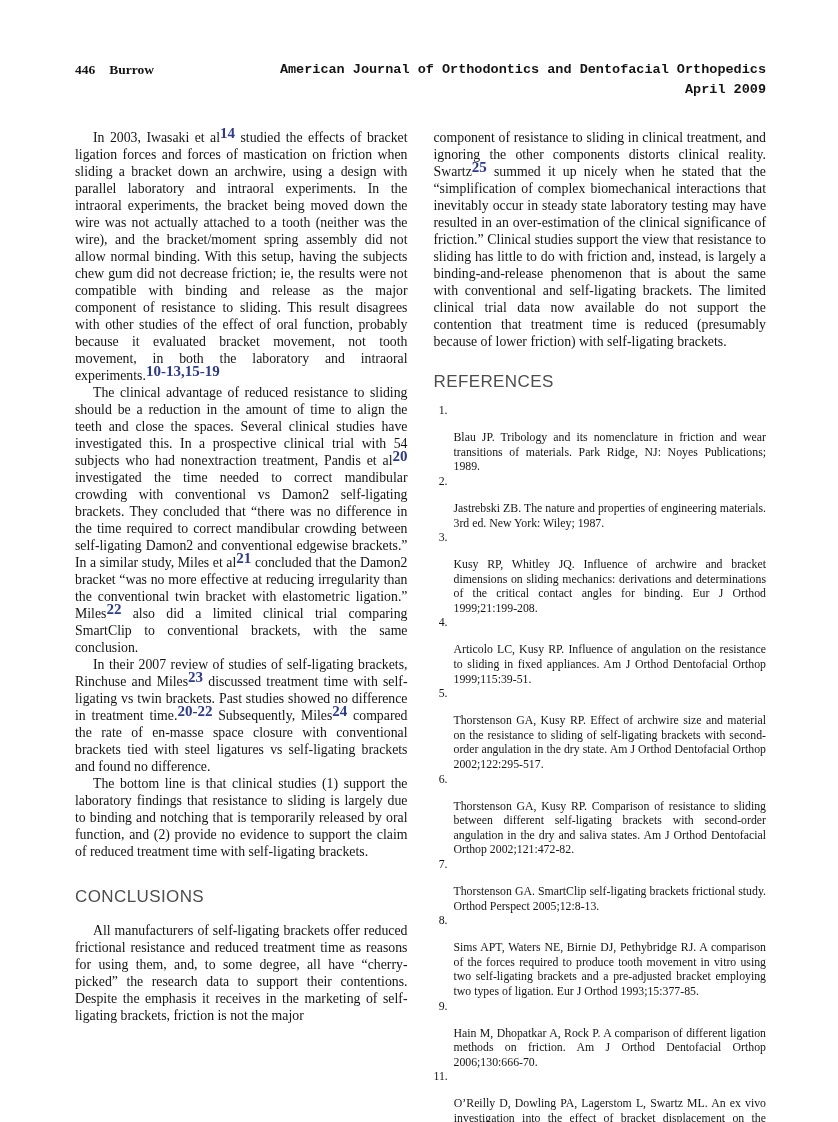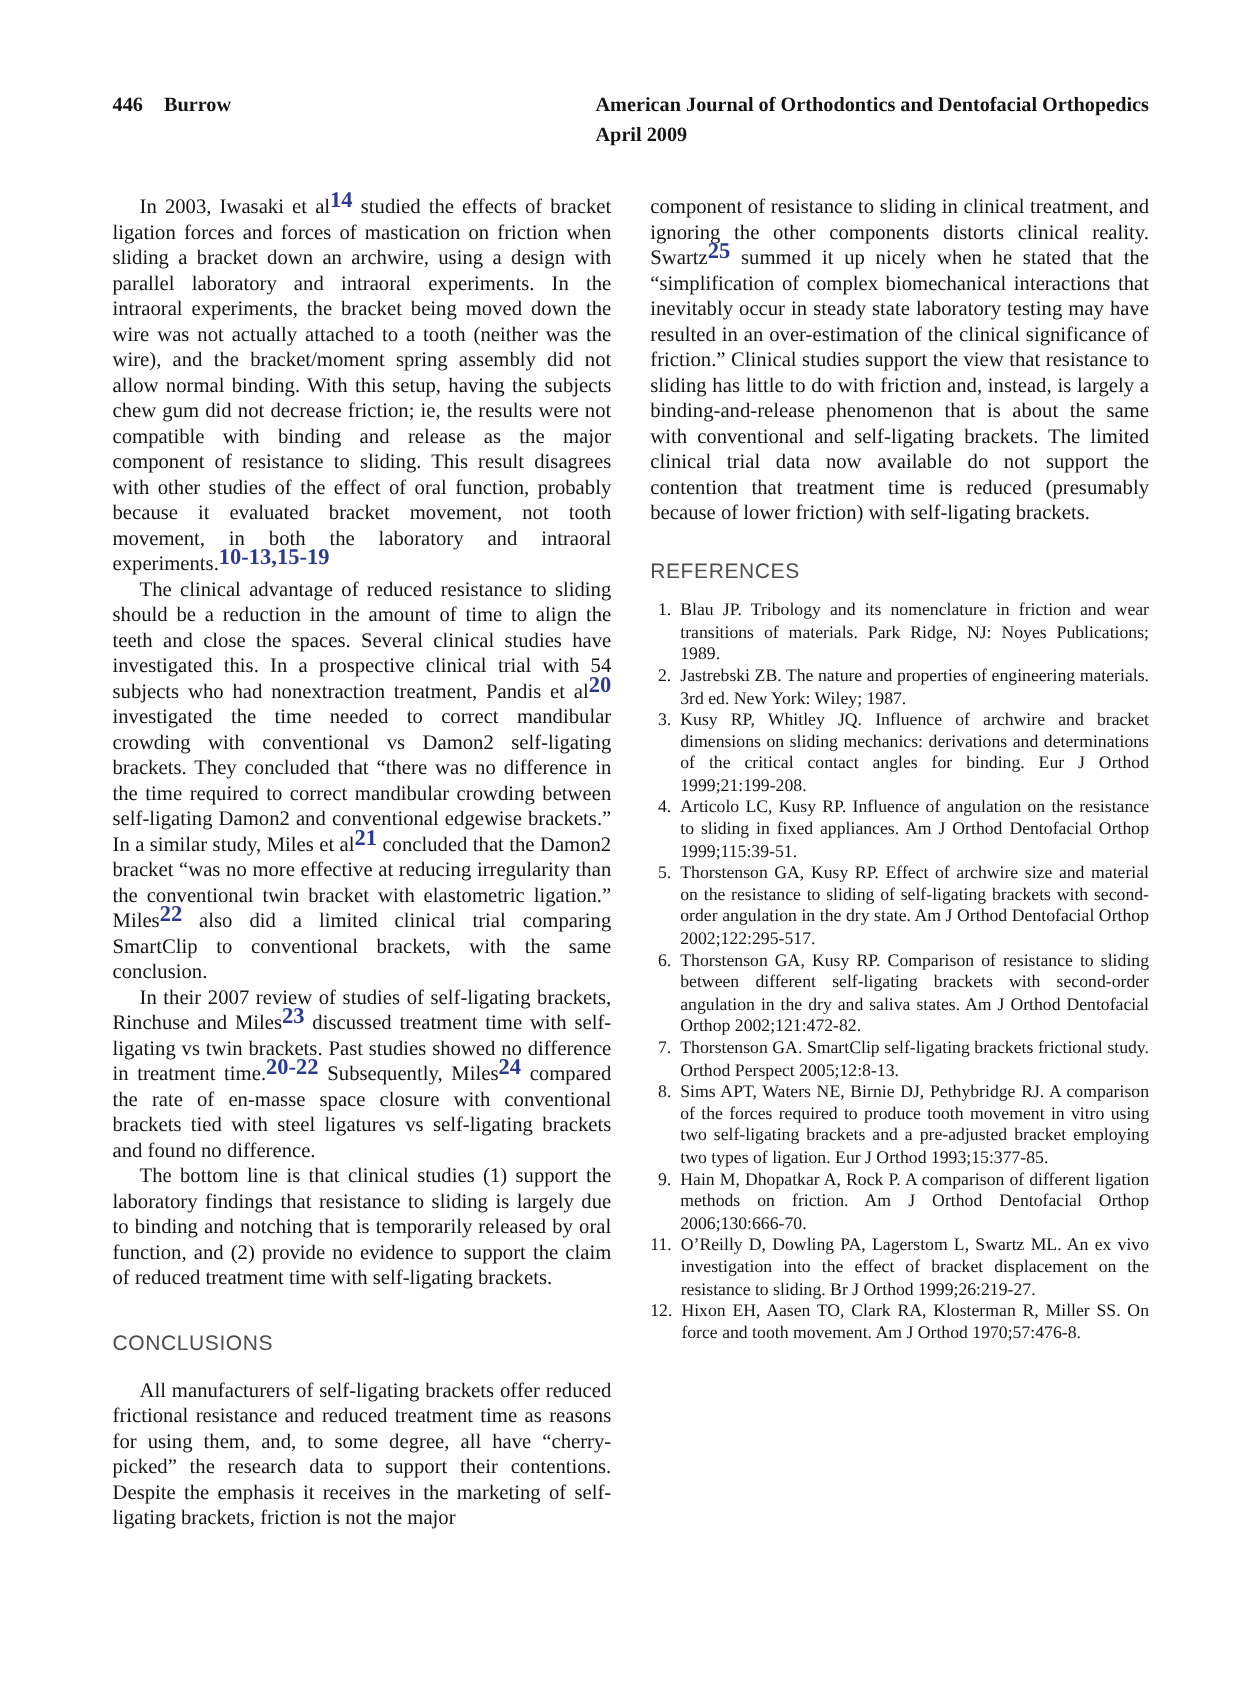--- a/index.html
+++ b/index.html
@@ -17,21 +17,21 @@
   }
   .running-head {
     display: flex;
     justify-content: space-between;
     align-items: flex-start;
     font-weight: bold;
     font-size: 13.5px;
     line-height: 1.45;
   }
   .head-left { display: flex; gap: 14px; }
-  .head-right { text-align: left; }
+  .head-right { text-align: right; font-family: Liberation Mono, monospace; }
   .columns {
     display: flex;
     gap: 26px;
     margin-top: 30px;
   }
   .col { flex: 1 1 0; min-width: 0; }
   .body-par {
     font-size: 13.8px;
     line-height: 17px;
     text-align: justify;
@@ -42,38 +42,38 @@
   sup.ref-sup {
     color: var(--citation-blue, #2b3990);
     font-weight: bold;
     font-size: 15px;
     line-height: 0;
     vertical-align: 4px;
   }
   .section-heading {
     font-family: "Liberation Sans", sans-serif;
     font-weight: 400;
-    font-size: 14px;
+    font-size: 17px;
     letter-spacing: 0.4px;
     color: var(--heading-gray, #4d4d4d);
     margin: 27px 0 15px 0;
   }
   .section-heading.refs { margin: 22px 0 11px 0; }
   .ref-item {
     display: flex;
     font-size: 11.8px;
     line-height: 14.6px;
     text-align: justify;
   }
   .ref-num {
     flex: 0 0 20px;
     text-align: right;
     padding-right: 6px;
   }
-  .ref-text { flex: 1 1 auto; min-width: 0; }
+  .ref-text { flex: 1 1 auto; min-width: 0; margin-top: 27px; }
 </style>
 </head>
 <body>
 
 <div class="page">
   <header class="running-head">
     <div class="head-left">
       <span>446</span>
       <span>Burrow</span>
     </div>

